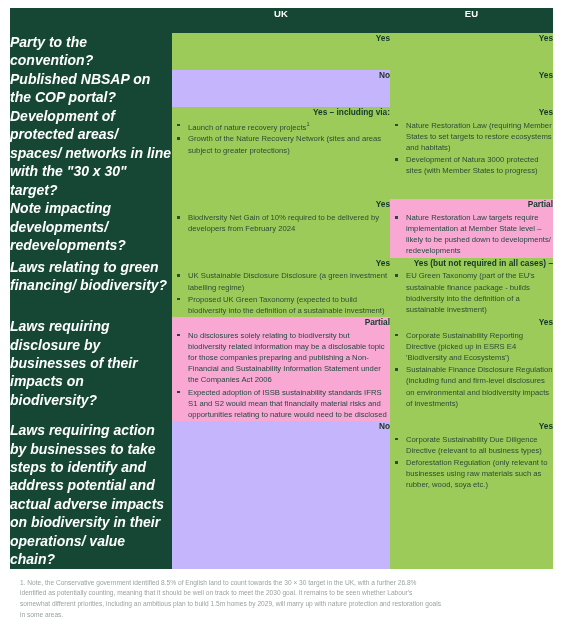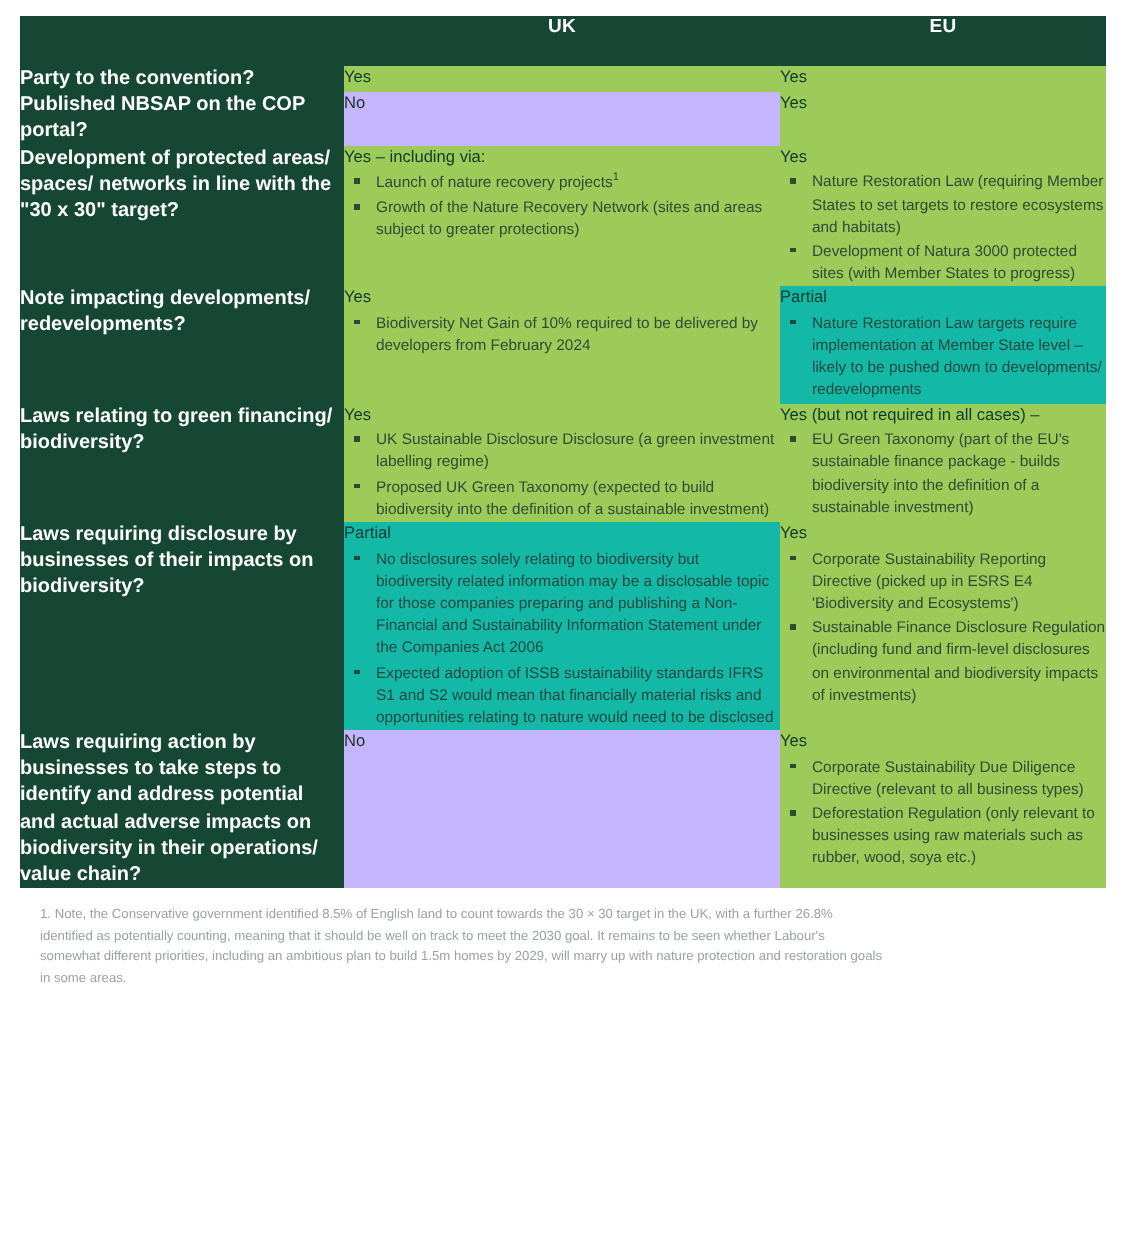--- a/index.html
+++ b/index.html
@@ -48,44 +48,46 @@
     display: block;
   }
 
   
   .label-cell {
     background: #154734;
     padding: 7px 8px 8px 10px;
   }
   .label-text {
     color: #ffffff;
-    font-size: 10px;
+    font-size: 14px;
     font-weight: bold;
     line-height: 1.32;
     display: block;
+    font-style: italic;
   }
 
   
   .val-cell {
     padding: 7px 9px 8px 9px;
     border-bottom: 1px solid #2b5c43;
   }
   .val-cell.last { border-bottom: 0; }
   .sep-left { border-left: 1px solid #2b5c43; }
 
   .bg-green  { background: #9ccb59; }
-  .bg-teal   { background: #14b8a6; }
+  .bg-teal   { background: #f9a8d4; }
   .bg-orange { background: #c4b5fd; }
 
   .verdict {
     font-size: 8.3px;
-    font-weight: normal;
+    font-weight: bold;
     color: #123a2b;
     line-height: 1.3;
     display: block;
+    text-align: right;
   }
   .bg-orange .verdict { color: #1d2f22; }
 
   ul.points {
     margin: 2px 0 0 0;
     padding: 0 0 0 14px;
     list-style: none;
   }
   ul.points li {
     position: relative;

